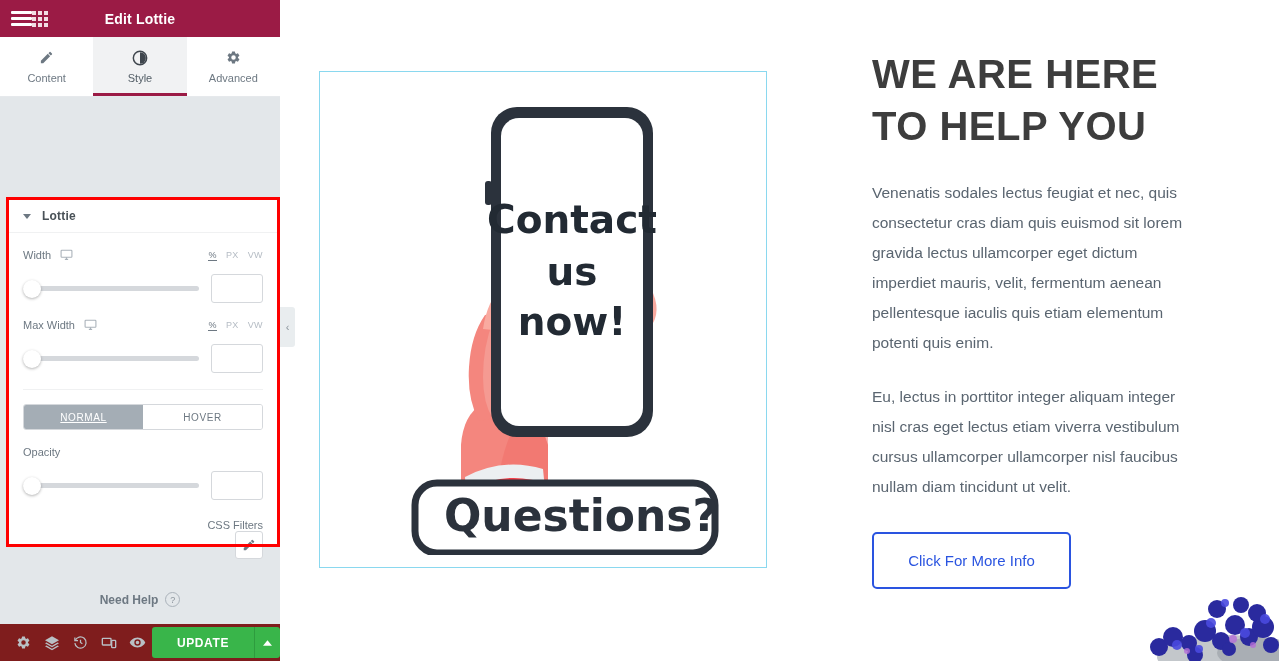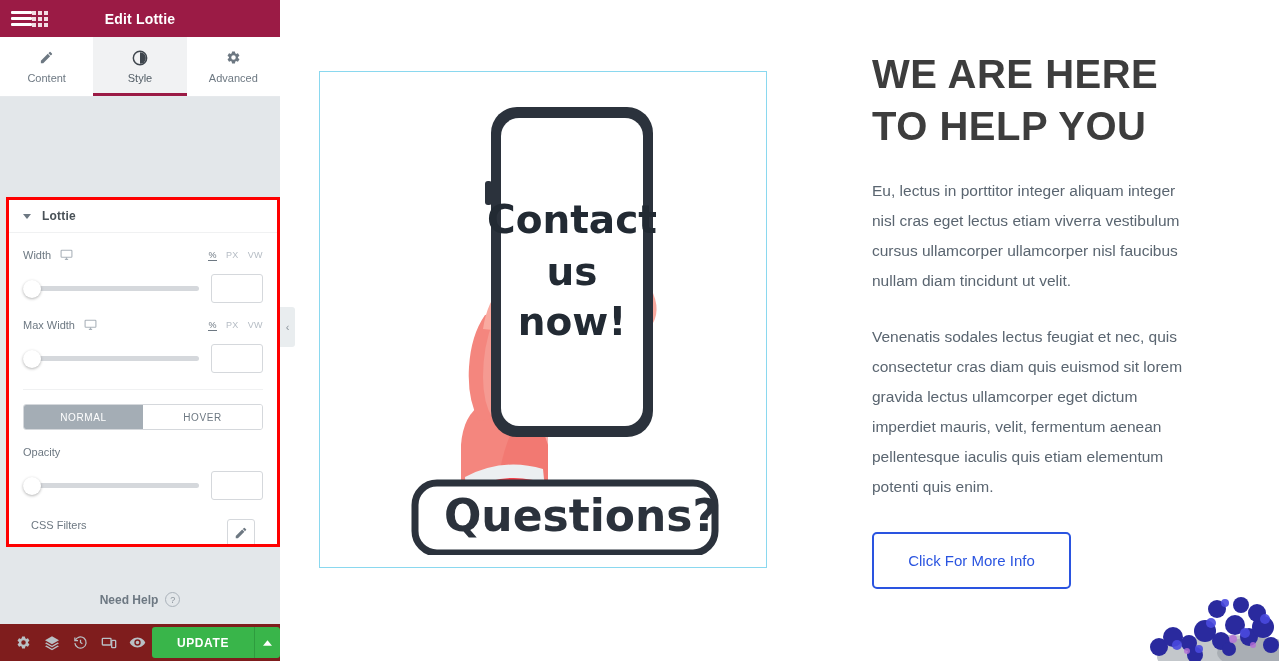--- a/index.html
+++ b/index.html
@@ -81,24 +81,24 @@
     border-radius: 50%; box-shadow: 0 1px 3px rgba(0,0,0,.3); cursor: grab; }
   .numbox { width: 52px; height: 29px; border: 1px solid #d5d8dc; border-radius: 3px;
     background: #fff; flex: 0 0 52px; }
 
   .divider { height: 1px; background: #f0f1f2; margin: 16px 14px 0 14px; }
 
   .tabswitch { display: flex; margin: 14px 14px 0 14px; height: 26px;
     border: 1px solid #d5d8dc; border-radius: 3px; overflow: hidden; }
   .tabswitch div { flex: 1; display: flex; align-items: center; justify-content: center;
     font-size: 10px; letter-spacing: .6px; color: #6d7882; cursor: pointer; background: #fff; }
-  .tabswitch div.on { background: #a4adb5; color: #fff; }
-
-  .filters-row { display: flex; align-items: flex-start; justify-content: space-between;
-    padding: 0 22px; margin-top: 19px; }
+  .tabswitch div.on { background: #a4adb5; color: #fff; text-decoration: underline; }
+
+  .filters-row { display: flex; align-items: flex-end; justify-content: space-between;
+    padding: 0 14px; margin-top: 19px; flex-direction: column; }
   .pencil-btn { width: 28px; height: 28px; border: 1px solid #d5d8dc; border-radius: 3px;
     background: #fff; display: flex; align-items: center; justify-content: center; cursor: pointer; }
 
   .need-help { position: absolute; left: 0; right: 0; top: 495px;
     display: flex; align-items: center; justify-content: center; gap: 7px;
     font-size: 12px; font-weight: bold; color: #6d7882; cursor: pointer; }
   .qmark { width: 15px; height: 15px; border: 1px solid #aab2ba; border-radius: 50%;
     font-size: 9px; color: #8b949c; display: flex; align-items: center;
     justify-content: center; font-weight: normal; }
 
@@ -378,22 +378,22 @@
           <text x="238" y="446" text-anchor="middle" font-family="'DejaVu Sans', sans-serif" font-size="44" font-weight="bold" fill="#2b323c">Questions?</text>
         </svg>
       </div>
     </div>
 
     <div class="hero">
       <div class="hero-title">
         <div>WE ARE HERE</div>
         <div>TO HELP YOU</div>
       </div>
+      <p class="hero-p second">Venenatis sodales lectus feugiat et nec, quis consectetur cras diam quis euismod sit lorem gravida lectus ullamcorper eget dictum imperdiet mauris, velit, fermentum aenean pellentesque iaculis quis etiam elementum potenti quis enim.</p>
       <p class="hero-p">Eu, lectus in porttitor integer aliquam integer nisl cras eget lectus etiam viverra vestibulum cursus ullamcorper ullamcorper nisl faucibus nullam diam tincidunt ut velit.</p>
-      <p class="hero-p second">Venenatis sodales lectus feugiat et nec, quis consectetur cras diam quis euismod sit lorem gravida lectus ullamcorper eget dictum imperdiet mauris, velit, fermentum aenean pellentesque iaculis quis etiam elementum potenti quis enim.</p>
       <div class="cta">Click For More Info</div>
     </div>
 
     <div class="flowers">
       <svg width="150" height="82" viewBox="0 0 150 82">
         <ellipse cx="100" cy="78" rx="72" ry="22" fill="#b9bdc2" opacity=".85"></ellipse>
         <ellipse cx="128" cy="74" rx="40" ry="16" fill="#9ea4aa" opacity=".7"></ellipse>
         <g fill="#2a2a9e">
           <circle cx="30" cy="68" r="9"></circle>
             <circle cx="44" cy="58" r="10"></circle>

